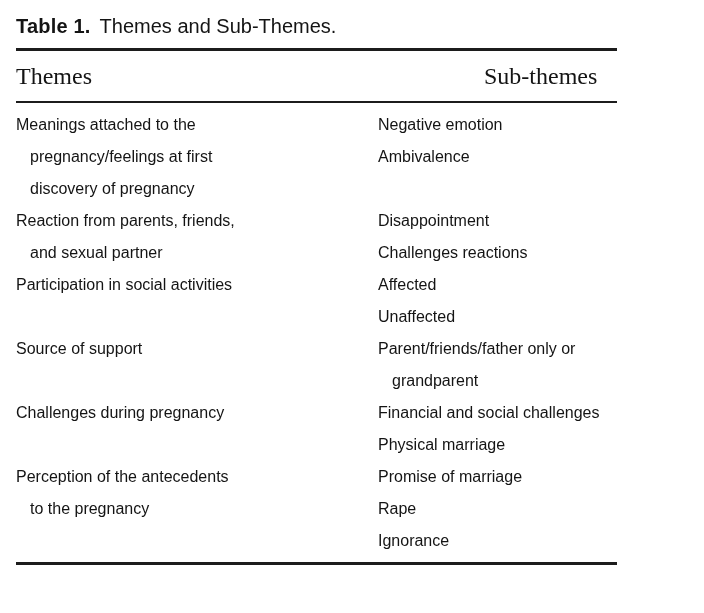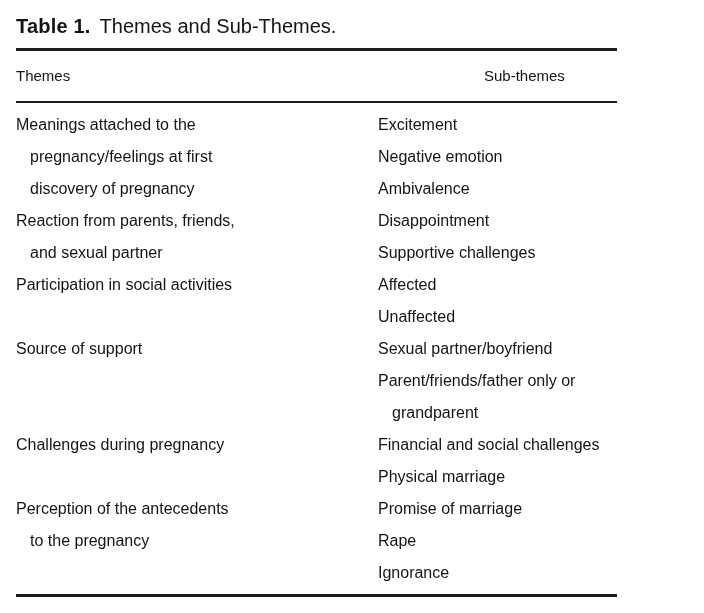--- a/index.html
+++ b/index.html
@@ -26,21 +26,22 @@
   .title .title-label { font-weight: bold; margin-right: 9px; letter-spacing: 0.2px; }
   .rule {
     height: 2.5px;
     background: #1c1c1c;
   }
   .rule-top { margin-top: 9px; }
   .head-row {
     position: relative;
     height: 50px;
     line-height: 50px;
-    font-size: 15px;
+    font-size: 24px;
+    font-family: Liberation Serif, serif;
   }
   .head-sub {
     position: absolute;
     left: 461px;
     top: 0;
     margin-left: 7px;
   }
   .tbody {
     margin-top: 6px;
   }
@@ -76,53 +77,51 @@
 
   <div class="tbody">
 
     <div class="group">
       <div class="cell theme">
         <div class="line">Meanings attached to the</div>
         <div class="line cont">pregnancy/feelings at first</div>
         <div class="line cont">discovery of pregnancy</div>
       </div>
       <div class="cell subs">
-        <div class="line">Excitement</div>
         <div class="line">Negative emotion</div>
         <div class="line">Ambivalence</div>
       </div>
     </div>
 
     <div class="group">
       <div class="cell theme">
         <div class="line">Reaction from parents, friends,</div>
         <div class="line cont">and sexual partner</div>
       </div>
       <div class="cell subs">
         <div class="line">Disappointment</div>
-        <div class="line">Supportive challenges</div>
+        <div class="line">Challenges reactions</div>
       </div>
     </div>
 
     <div class="group">
       <div class="cell theme">
         <div class="line">Participation in social activities</div>
       </div>
       <div class="cell subs">
         <div class="line">Affected</div>
         <div class="line">Unaffected</div>
       </div>
     </div>
 
     <div class="group">
       <div class="cell theme">
         <div class="line">Source of support</div>
       </div>
       <div class="cell subs">
-        <div class="line">Sexual partner/boyfriend</div>
         <div class="line">Parent/friends/father only or</div>
         <div class="line cont">grandparent</div>
       </div>
     </div>
 
     <div class="group">
       <div class="cell theme">
         <div class="line">Challenges during pregnancy</div>
       </div>
       <div class="cell subs">

